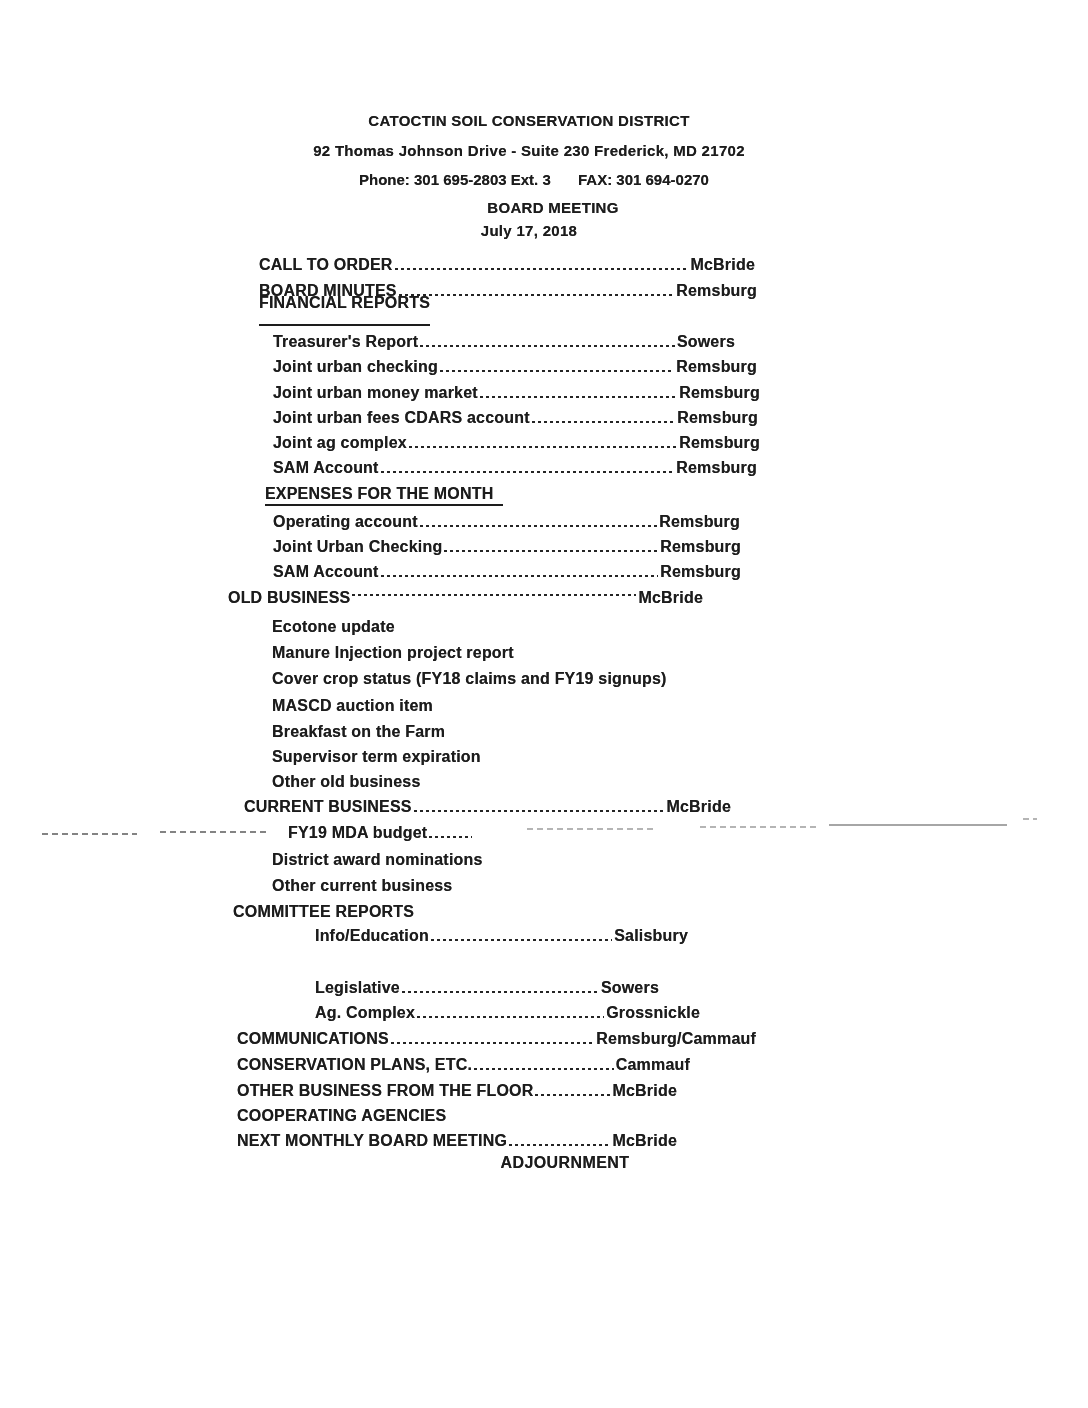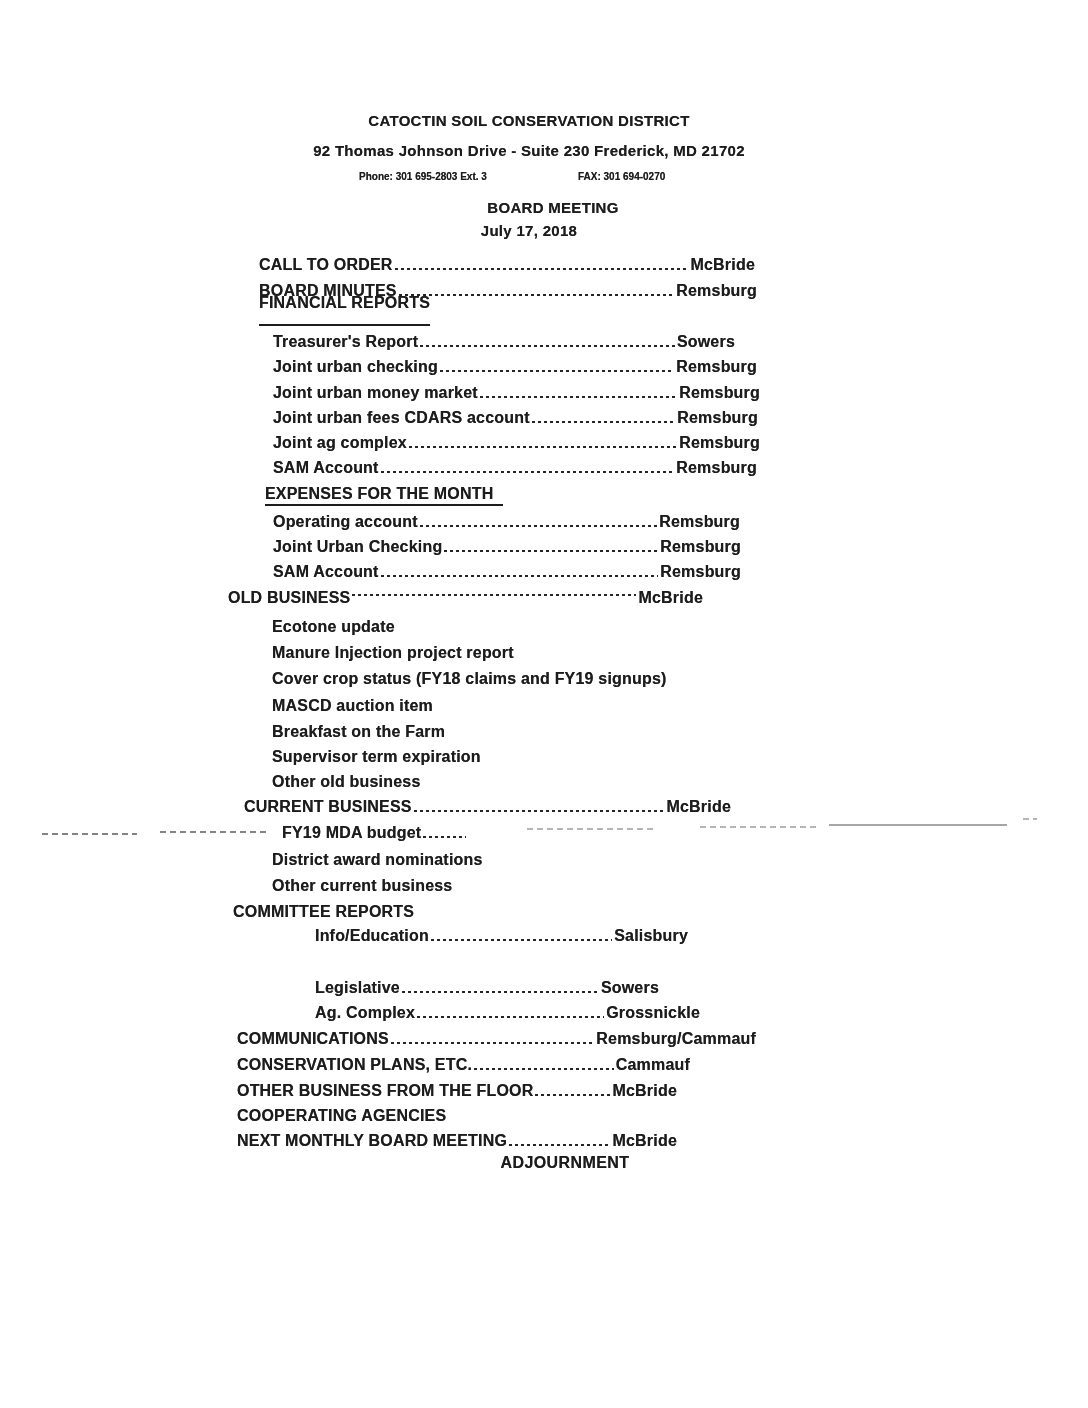--- a/index.html
+++ b/index.html
@@ -19,21 +19,21 @@
   
   .hline {
     position: absolute;
     left: 0; width: 1058px;
     text-align: center;
     font-size: 15px;
     font-weight: 600;
     letter-spacing: 0.3px;
     white-space: nowrap;
   }
-  .hpos { position: absolute; font-size: 10px; font-weight: 600; white-space: nowrap; }
+  .hpos { position: absolute; font-size: 15px; font-weight: 600; white-space: nowrap; }
   
   .row {
     position: absolute;
     height: 20px;
     display: flex;
     align-items: flex-end;
     font-size: 16px;
     font-weight: 600;
     line-height: 19px;
     white-space: nowrap;
@@ -164,21 +164,21 @@
     <span class="lbl">Supervisor term expiration</span>
   </div>
   <div class="row" style="top:771px;left:272px;">
     <span class="lbl">Other old business</span>
   </div>
   <div class="row" style="top:796px;left:244px;width:487px;">
     <span class="lbl">CURRENT BUSINESS</span>
     <span class="leader"></span>
     <span class="who">McBride</span>
   </div>
-  <div class="row" style="top:822px;left:282px;width:186px;align-items:flex-end;">
+  <div class="row" style="top:822px;left:288px;width:186px;align-items:flex-end;">
     <span class="lbl">FY19 MDA budget</span>
     <span class="leader"></span>
   </div>
   <div class="row" style="top:849px;left:272px;">
     <span class="lbl">District award nominations</span>
   </div>
   <div class="row" style="top:875px;left:272px;">
     <span class="lbl">Other current business</span>
   </div>
   <div class="row" style="top:901px;left:233px;">

